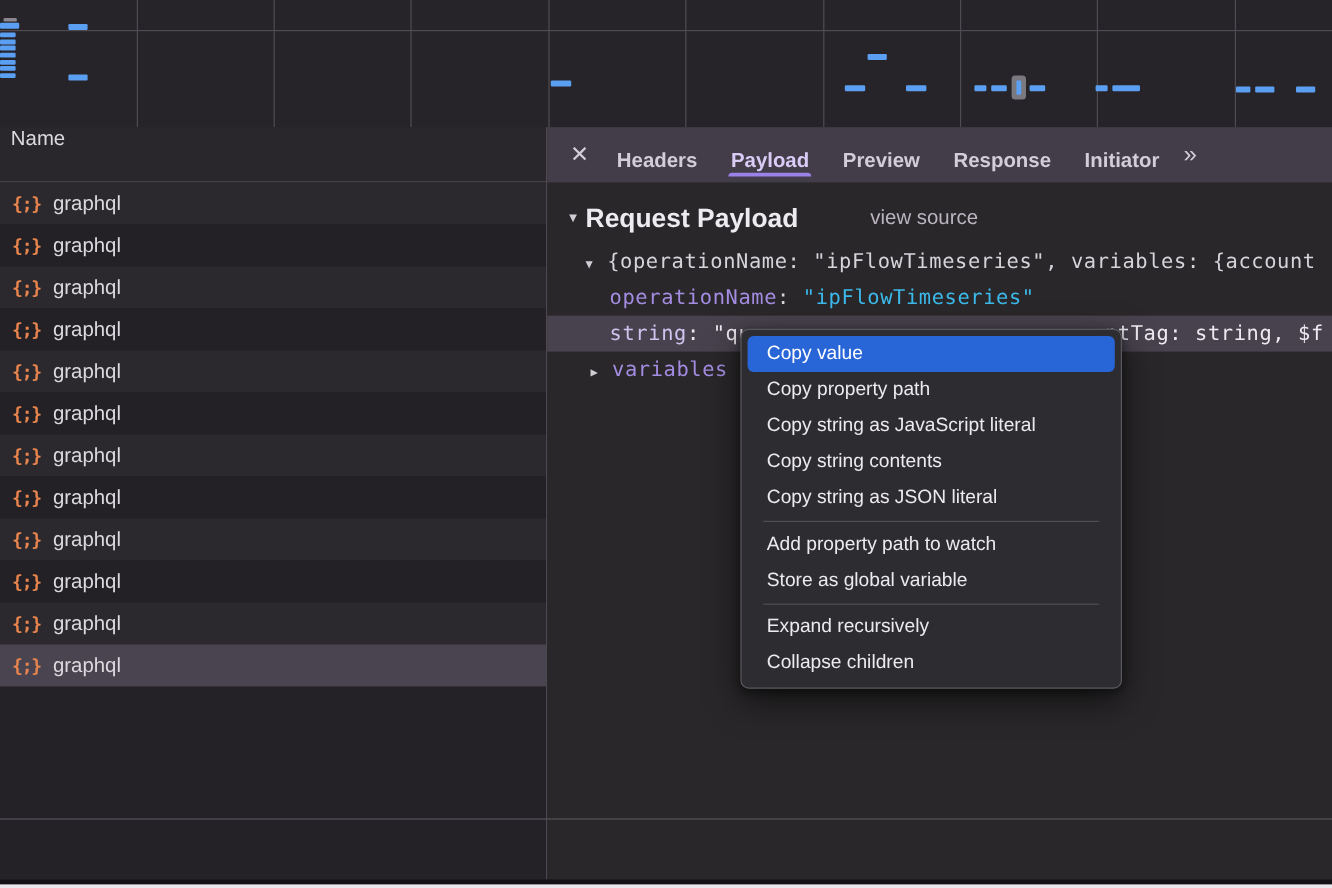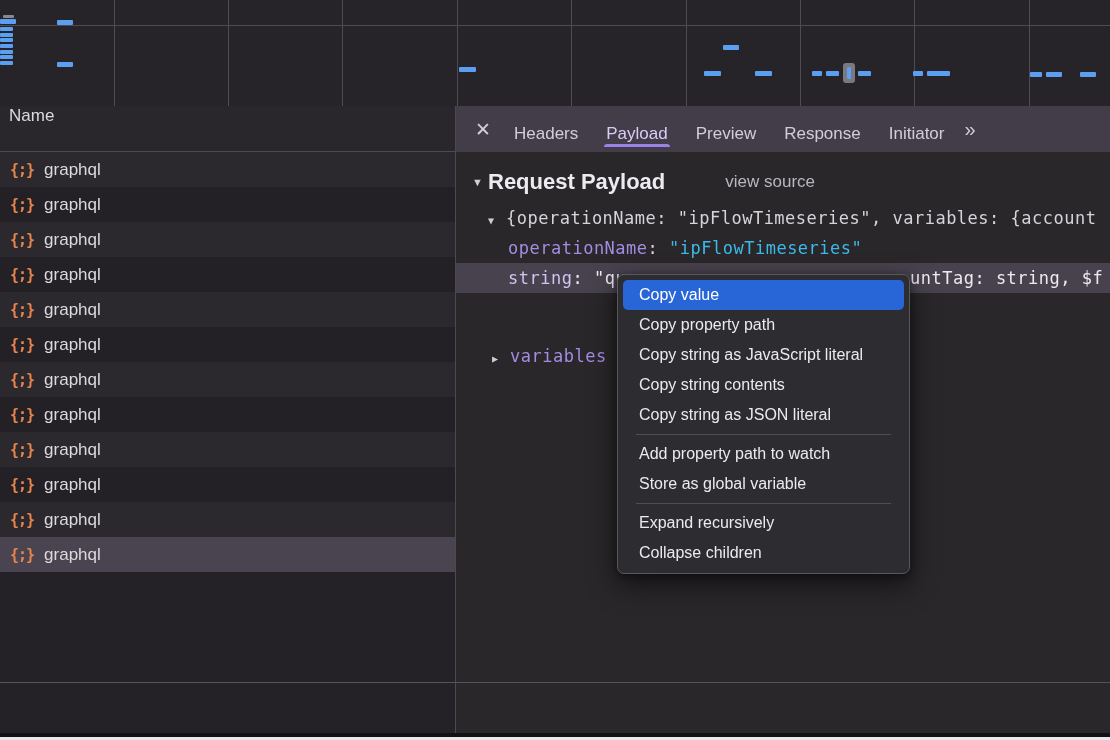--- a/index.html
+++ b/index.html
@@ -23,43 +23,43 @@
     color:var(--row-text);font-size:17px;}
   .nrow{height:35px;display:flex;align-items:center;padding-left:10px;color:var(--row-text);font-size:17px;cursor:default;}
   .nrow.odd{background:var(--row-odd);}
   .nrow.even{background:var(--row-even);}
   .nrow.selected{background:var(--row-selected);}
   .jicon{font-family:"DejaVu Sans Mono",monospace;font-weight:bold;color:var(--icon-orange);font-size:15px;margin-right:10px;letter-spacing:-1px;}
   
   .right-panel{position:absolute;left:456px;top:106px;width:654px;height:627px;background:var(--panel-bg);}
   .tabbar{height:46px;background:var(--tabbar-bg);display:flex;align-items:center;padding-left:10px;color:var(--tab-text);font-size:17px;}
   .tab-close{width:34px;text-align:center;font-size:19px;color:var(--tab-text);cursor:pointer;}
-  .tab{padding:0 14px;height:36px;line-height:46px;position:relative;cursor:pointer;white-space:nowrap;}
+  .tab{padding:0 14px;height:36px;line-height:46px;position:relative;cursor:pointer;white-space:nowrap;font-weight:bold;}
   .tab.active{color:var(--tab-active-text);}
   .tab.active::after{content:"";position:absolute;left:12px;right:12px;bottom:0;height:3px;background:var(--underline);border-radius:3px 3px 0 0;}
   .tab-overflow{margin-left:6px;color:var(--tab-text);font-size:20px;letter-spacing:-2px;cursor:pointer;}
   
   .section-row{margin-top:15px;height:30px;display:flex;align-items:center;padding-left:16px;}
   .tri{color:#d0ccd4;font-size:11px;width:16px;display:inline-block;}
   .section-title{font-weight:bold;font-size:22px;color:var(--title-text);}
   .view-source{margin-left:60px;font-size:17px;color:var(--viewsource-text);cursor:pointer;}
   .tree{margin-top:6px;font-family:"DejaVu Sans Mono",monospace;font-size:17px;letter-spacing:.5px;color:var(--mono-text);}
   .t-row{height:30px;line-height:30px;white-space:pre;position:relative;overflow:hidden;}
   .t-row .tri{font-size:10px;width:18px;letter-spacing:0;}
   .t-row.lvl1{padding-left:32px;}
   .t-row.lvl2{padding-left:52px;}
-  .t-row.lvl2.arrow{padding-left:36px;margin-top:48px;}
+  .t-row.lvl2.arrow{padding-left:36px;}
   .t-row.hl{background:var(--row-query-bg);}
   .k{color:var(--key-purple);}
   .t-row.hl .k{color:var(--key-selected);}
   .v-str{color:var(--string-cyan);}
   .t-row.hl .v{color:var(--value-selected);}
   .frag{position:absolute;left:454px;top:0;}
   
-  .context-menu{position:absolute;left:617px;top:274px;width:293px;background:var(--menu-bg);
+  .context-menu{position:absolute;left:617px;top:274px;width:318px;background:var(--menu-bg);
     border:1px solid var(--menu-border);border-radius:7px;padding:5px;box-sizing:border-box;
     box-shadow:0 10px 28px rgba(0,0,0,.55), 0 2px 8px rgba(0,0,0,.4);z-index:10;}
   .menu-item{height:30px;line-height:30px;padding:0 16px;border-radius:5px;color:var(--menu-text);font-size:16px;cursor:pointer;white-space:nowrap;}
   .menu-item.active{background:var(--highlight-blue);color:#ffffff;}
   .menu-sep{height:1px;background:var(--menu-sep);margin:4px 13px;}
   
   .hline-footer{position:absolute;left:0;top:682px;width:1110px;height:1px;background:var(--divider-strong);}
   .bottom-black{position:absolute;left:0;top:733px;width:1110px;height:4px;background:#131116;}
   .bottom-light{position:absolute;left:0;top:737px;width:1110px;height:3px;background:#e9e7ea;}
 </style>

